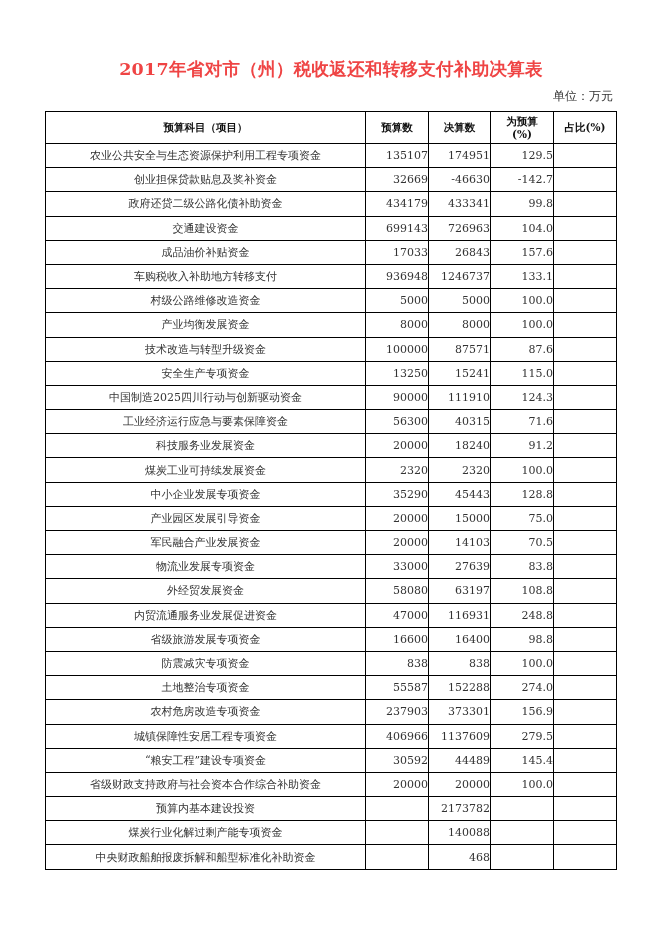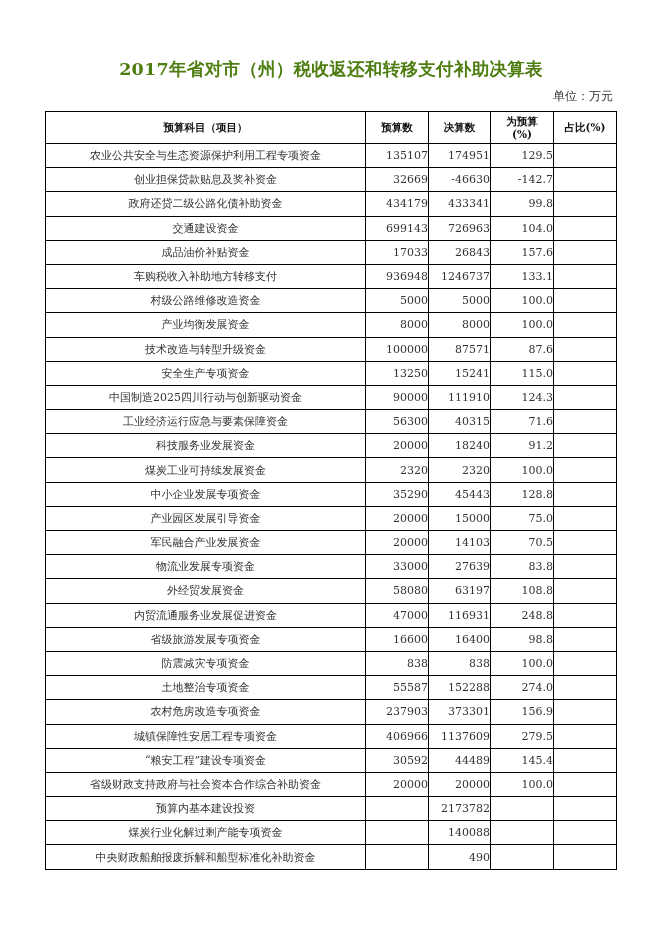--- a/index.html
+++ b/index.html
@@ -1,19 +1,19 @@
 <!DOCTYPE html>
 <html><head>
 <meta charset="utf-8">
 <style>
   html, body { margin:0; padding:0; background:#ffffff; }
   body { width:662px; height:936px; position:relative; overflow:hidden;
          font-family: "DejaVu Serif", "Liberation Serif", serif; color:#222; }
   .title { position:absolute; left:0; top:57px; width:662px; text-align:center;
-           font-size:17.5px; font-weight:bold; letter-spacing:0.3px; color:#4d7c0f; }
+           font-size:17.5px; font-weight:bold; letter-spacing:0.3px; color:#ef4444; }
   .unit { position:absolute; right:49px; top:88px; font-size:12px; color:#333; }
   table.main { position:absolute; left:45px; top:111px; border-collapse:collapse;
                table-layout:fixed; width:571px; }
   table.main td, table.main th { border:1px solid #000; padding:0; font-size:11px;
                height:23.2px; overflow:hidden; white-space:nowrap; }
   table.main th { height:31px; font-weight:bold; font-size:10.5px; text-align:center;
                   line-height:13px; color:#111; }
   td.name { padding-left:42px; text-align:center; color:#333; }
   td.num { text-align:right; padding-right:2px; color:#333; font-family:"DejaVu Serif", serif; font-size:10.5px; }
   col.c1 { width:320px; } col.c2 { width:63px; } col.c3 { width:62px; }
@@ -245,18 +245,18 @@
       <tr>
         <td class="name">煤炭行业化解过剩产能专项资金</td>
         <td class="num"></td>
         <td class="num">140088</td>
         <td class="num"></td>
         <td class="num"></td>
       </tr>
       <tr>
         <td class="name">中央财政船舶报废拆解和船型标准化补助资金</td>
         <td class="num"></td>
-        <td class="num">490</td>
+        <td class="num">468</td>
         <td class="num"></td>
         <td class="num"></td>
       </tr>
     </tbody>
 </table>
 
 </body></html>

